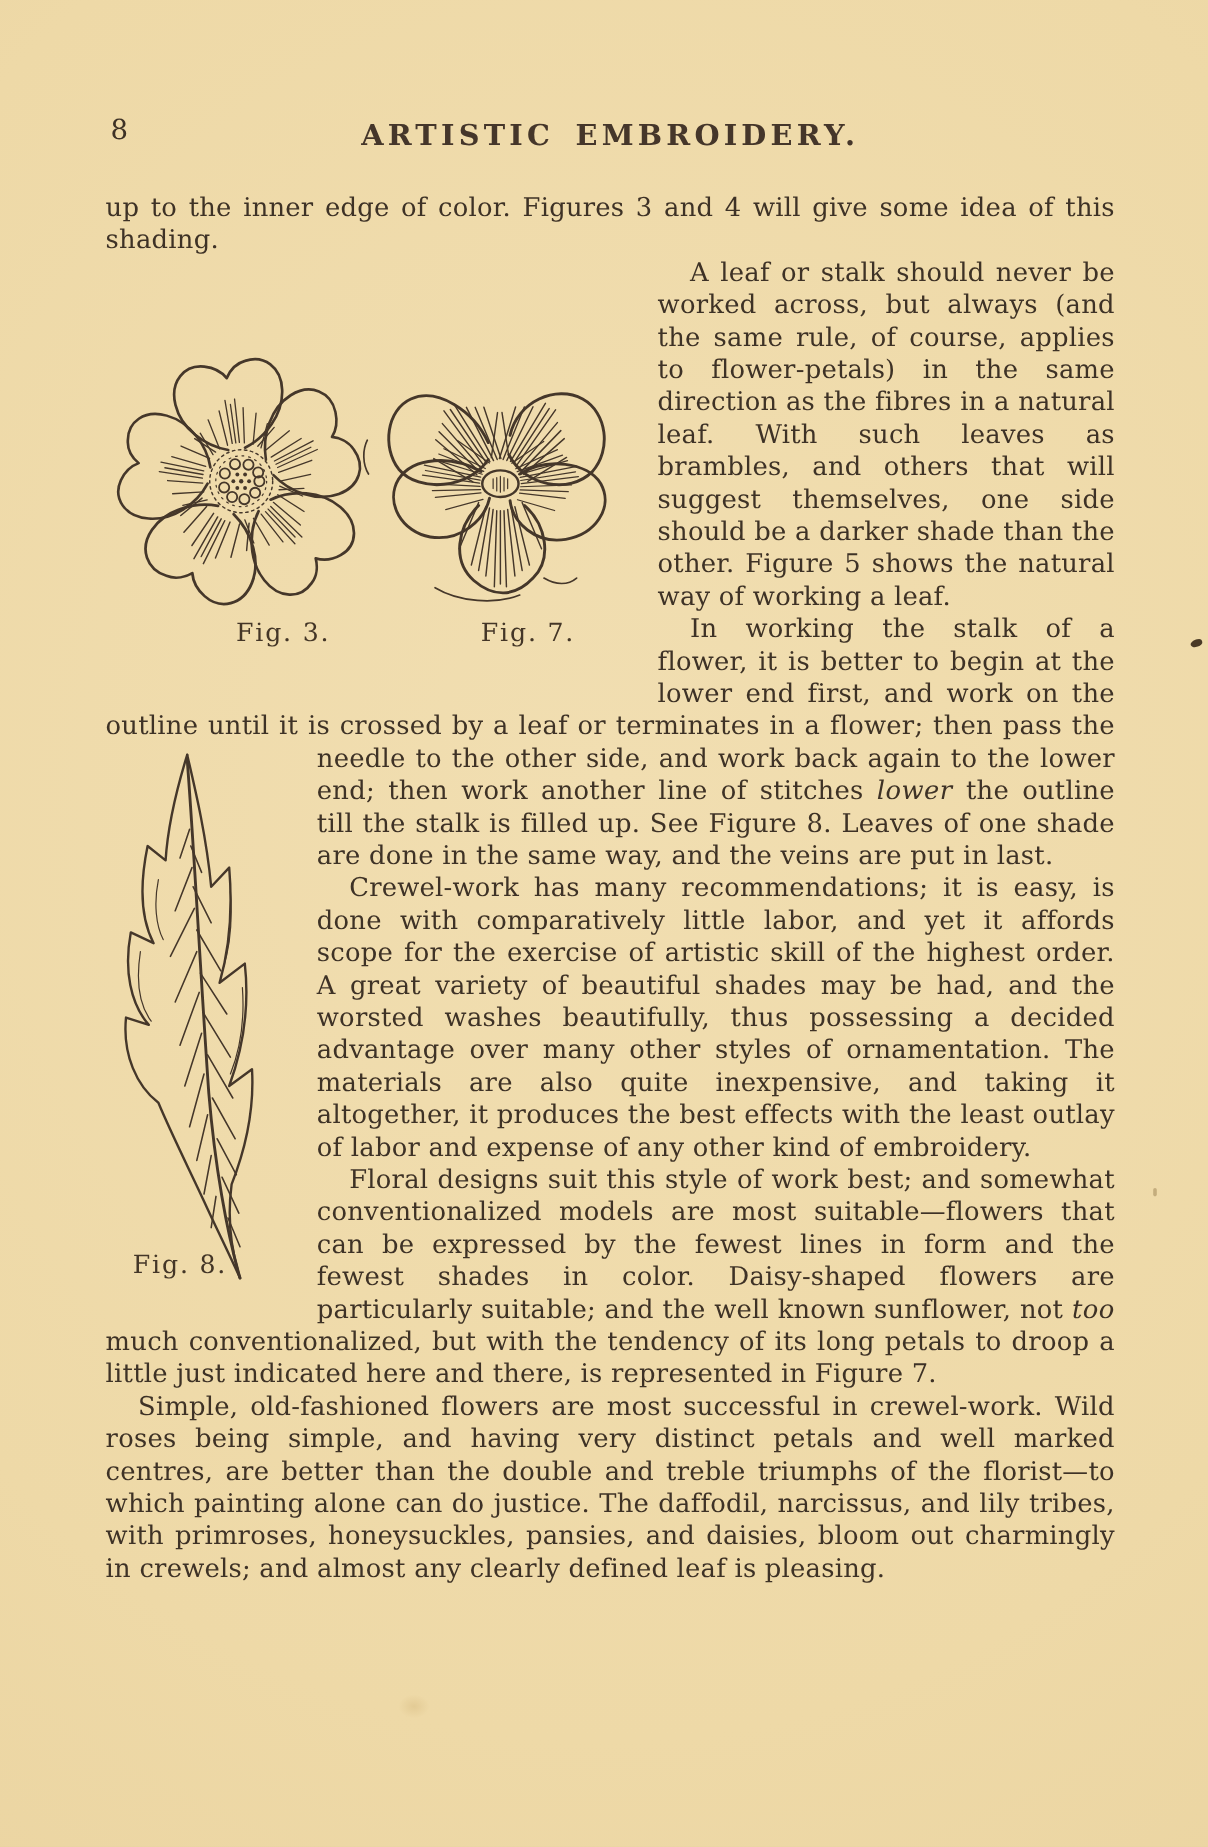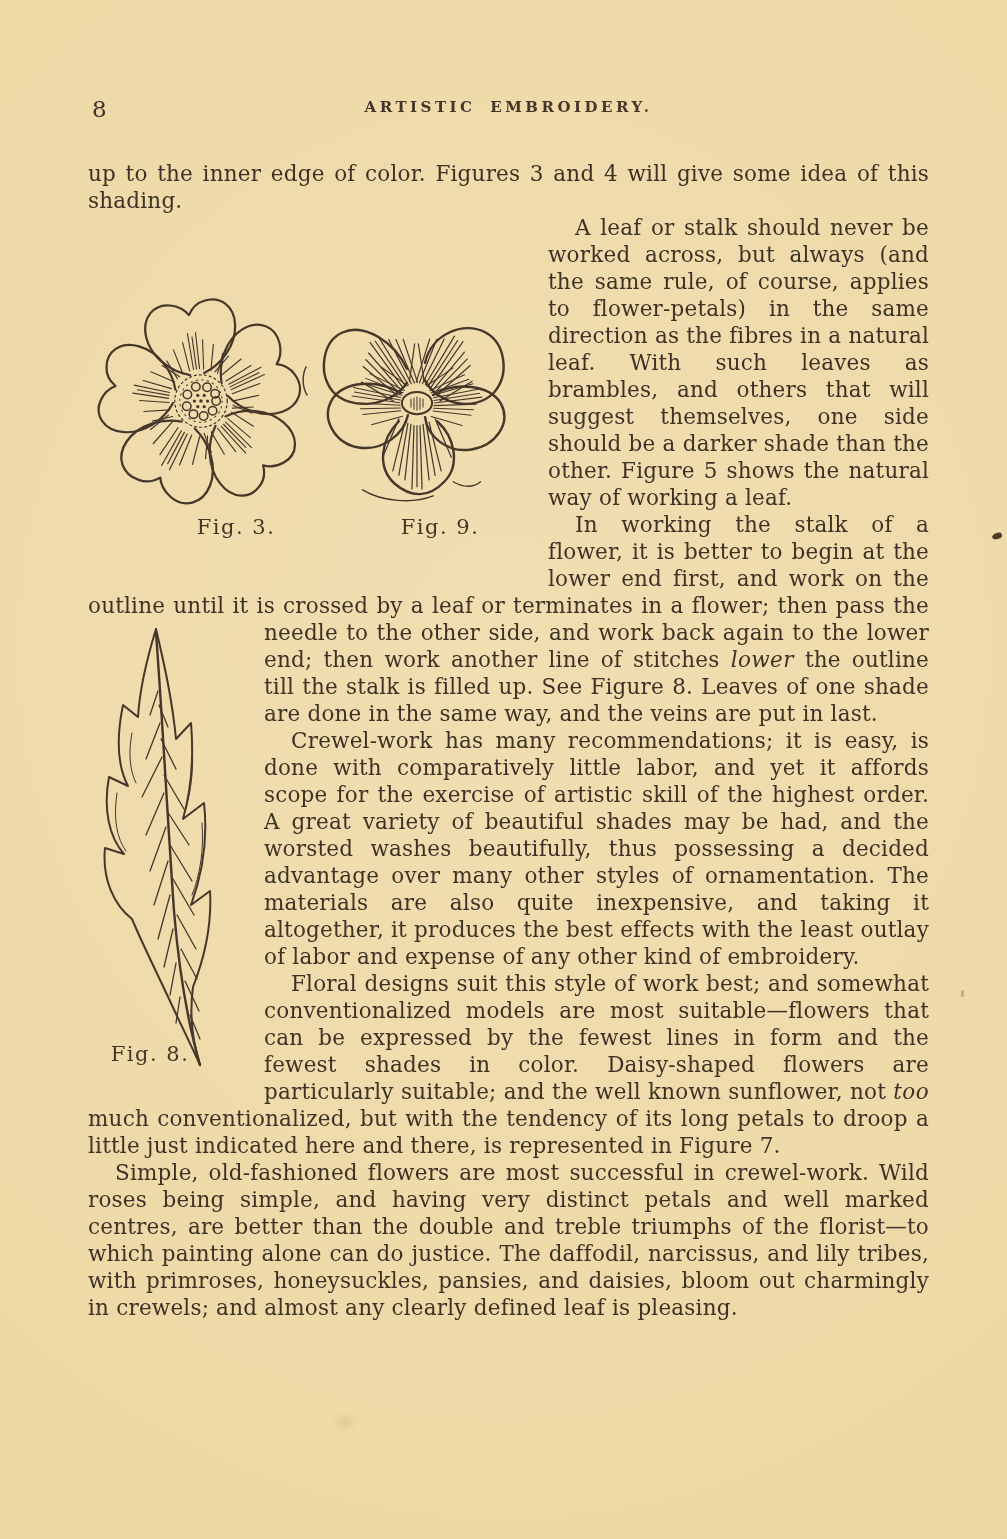--- a/index.html
+++ b/index.html
@@ -7,21 +7,21 @@
   .page{
     position:relative;width:1007px;height:1539px;overflow:hidden;
     font-family:"DejaVu Serif","Liberation Serif",serif;
     color:#3e3226;
     background:radial-gradient(ellipse 130% 95% at 50% 42%, #f1deb1 0%, #eed9a7 55%, #e8d09c 100%);
   }
   .header{position:absolute;left:88px;top:96px;width:841px;height:30px;}
   .page-number{position:absolute;left:4px;top:0;font-size:23px;}
   .running-title{
     position:absolute;left:0;right:0;top:2px;text-align:center;
-    font-size:15px;font-weight:bold;letter-spacing:3.5px;word-spacing:6px;color:#45362a;
+    font-size:24px;font-weight:bold;letter-spacing:3.5px;word-spacing:6px;color:#45362a;
   }
   .content{
     position:absolute;left:88px;top:160px;width:841px;
     font-size:21.5px;line-height:27px;text-align:justify;letter-spacing:0.2px;
   }
   .content p{margin:0;}
   .ind{text-indent:27px;}
   .fig34{
     float:left;width:452px;height:362px;position:relative;margin:0 8px 0 0;
   }
@@ -118,21 +118,21 @@
           <use href="#r4" transform="rotate(-80) scale(0.85)"></use>
           <use href="#r4" transform="rotate(81) scale(0.85)"></use>
           <use href="#r4" transform="rotate(180) scale(1 1.12)"></use>
         </g>
         <ellipse cx="114" cy="132" rx="15" ry="11" stroke-width="2"></ellipse>
         <path stroke-width="1" d="M108 128 L108 136 M111 127 L111 138 M114 126 L114 139 M117 127 L117 138 M120 128 L120 136"></path>
         <path stroke-width="1.4" d="M4 96 C 0 104 0 116 5 124 M60 218 C 80 230 110 232 130 224 M150 210 C 160 216 170 216 177 210"></path>
       </svg>
 
       <span class="figure-caption cap3">Fig. 3.</span>
-      <span class="figure-caption cap4">Fig. 9.</span>
+      <span class="figure-caption cap4">Fig. 7.</span>
     </div>
 
     <p class="ind">A leaf or stalk should never be worked across, but always (and the same rule, of course, applies to flower-petals) in the same direction as the fibres in a natural leaf. With such leaves as brambles, and others that will suggest themselves, one side should be a darker shade than the other. Figure 5 shows the natural way of working a leaf.</p>
 
     <p class="ind"><span>In working the stalk of a flower, it is better to begin at the lower end first, and work on the outline until it is crossed by a leaf or terminates in a flower; then pass the needle to the other side, </span><span class="fig5">
           <svg class="leaf-svg" width="150" height="448" viewBox="0 0 150 448" fill="none" stroke="#45372a" stroke-linecap="round" stroke-linejoin="round">
         <g stroke-width="2">
           <path d="M60 8 C 52 34 44 64 42 96 L 27 84 C 20 118 22 146 32 165 L 13 156 C 7 188 13 216 28 233 L 9 227 C 6 258 18 284 36 298 C 46 322 60 350 74 380 C 85 404 95 424 104 444"></path>
           <path d="M60 8 C 67 38 76 76 80 118 L 95 102 C 98 138 95 170 87 198 L 108 182 C 112 218 106 254 95 284 L 114 270 C 116 304 108 338 97 366 C 93 396 97 422 104 444"></path>
         </g>

